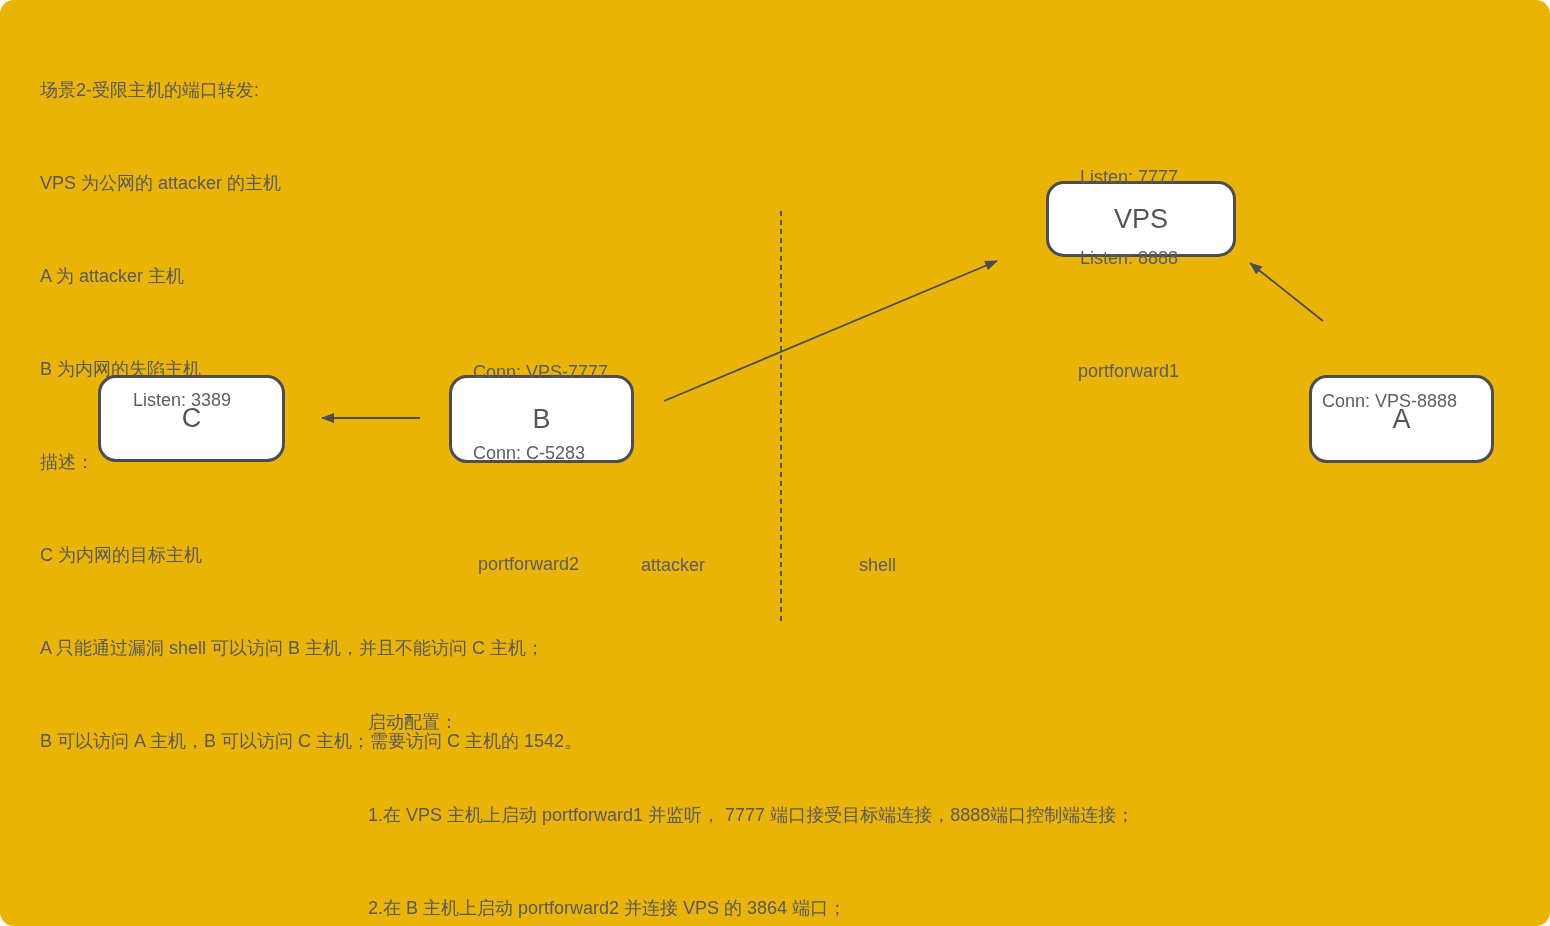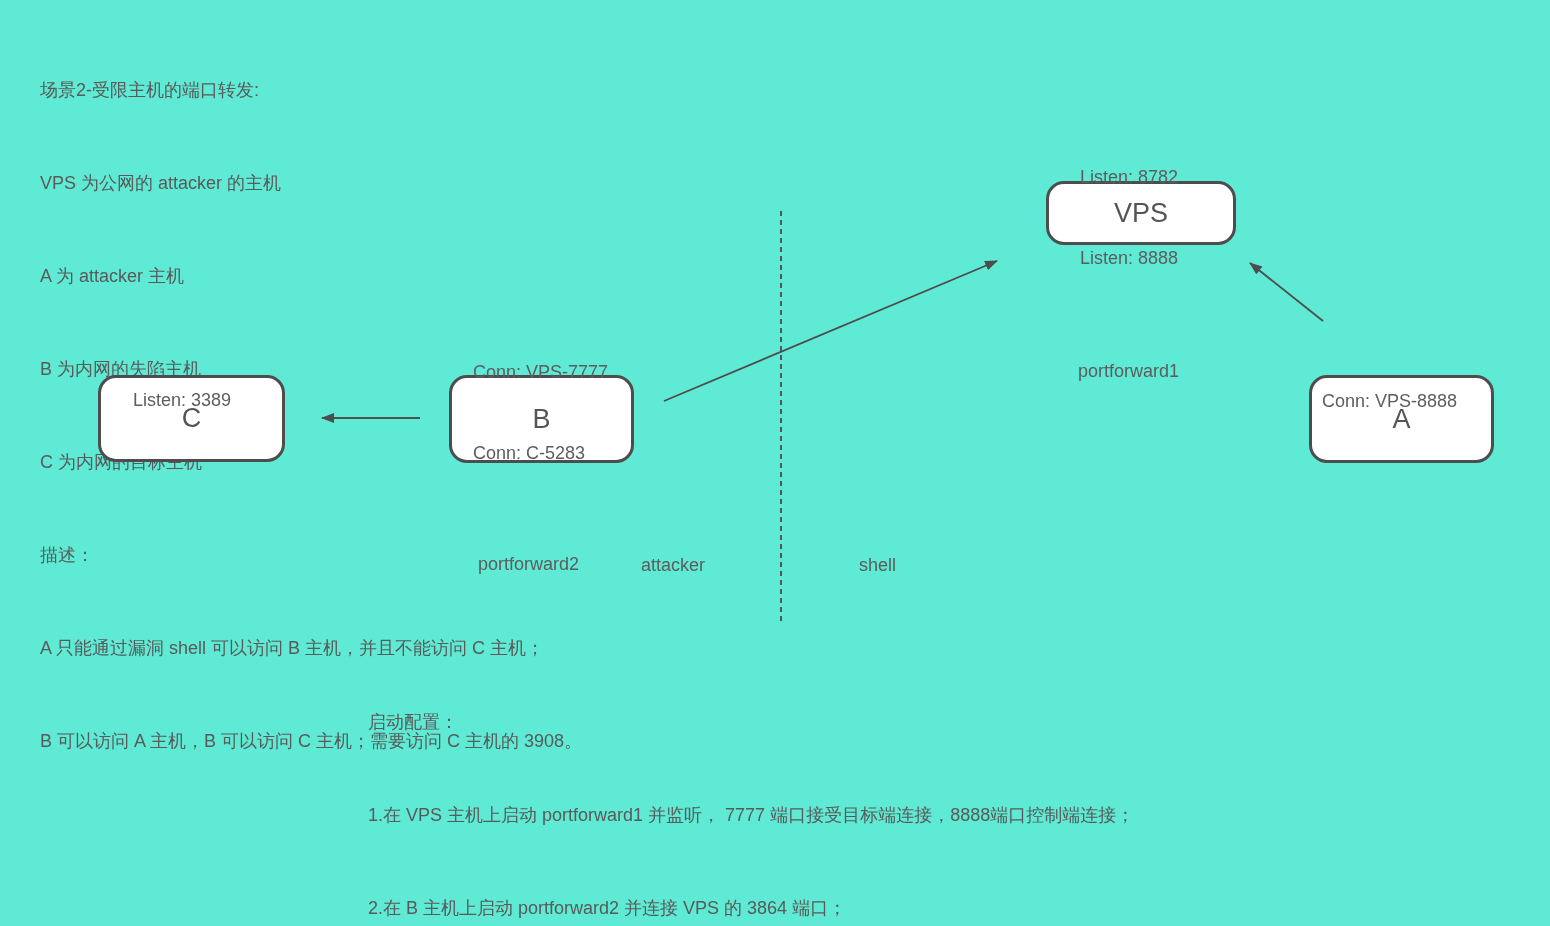--- a/index.html
+++ b/index.html
@@ -1,44 +1,45 @@
 <!DOCTYPE html>
 <html><head>
 <meta charset="utf-8">
 <style>
   html, body { margin: 0; padding: 0; background: #ffffff; }
   .canvas {
     position: relative;
     width: 1550px;
     height: 926px;
-    background: #5eead4;
+    background: #eab308;
     overflow: hidden;
     font-family: "Liberation Sans", "DejaVu Sans", sans-serif;
     color: #5a5a5a;
+    border-radius: 14px;
   }
   .textblock { position: absolute; font-size: 18px; line-height: 31px; color: #5a5a5a; white-space: pre; }
   .textblock div { height: 31px; }
   #top-text { left: 40px; top: 13px; }
   #bottom-text { left: 368px; top: 645px; }
 
   .node {
     position: absolute;
     border: 3px solid #4d4d4d;
     border-radius: 18px;
     background: #ffffff;
     display: flex;
     align-items: center;
     justify-content: center;
     font-size: 27px;
     color: #555555;
     box-sizing: border-box;
   }
   #node-c   { left: 98px;   top: 375px; width: 187px; height: 87px; }
   #node-b   { left: 449px;  top: 375px; width: 185px; height: 88px; }
-  #node-vps { left: 1046px; top: 181px; width: 190px; height: 64px; }
+  #node-vps { left: 1046px; top: 181px; width: 190px; height: 76px; }
   #node-a   { left: 1309px; top: 375px; width: 185px; height: 88px; }
 
   .label { position: absolute; font-size: 18px; line-height: 27px; color: #5d5d5d; white-space: pre; }
   #label-listen-3389   { left: 133px;  top: 333px; }
   #label-b-conns       { left: 473px;  top: 305px; }
   #label-portforward2  { left: 478px;  top: 497px; }
   #label-vps-listens   { left: 1080px; top: 110px; }
   #label-portforward1  { left: 1078px; top: 304px; }
   #label-a-conn        { left: 1322px; top: 334px; }
   #label-private       { left: 641px;  top: 552px; }
@@ -63,24 +64,24 @@
 </head>
 <body>
 
 <div class="canvas">
 
   <div id="top-text" class="textblock">
     <div>场景2-受限主机的端口转发:</div>
     <div>VPS 为公网的 attacker 的主机</div>
     <div>A 为 attacker 主机</div>
     <div>B 为内网的失陷主机</div>
+    <div>描述：</div>
     <div>C 为内网的目标主机</div>
-    <div>描述：</div>
     <div>A 只能通过漏洞 shell 可以访问 B 主机，并且不能访问 C 主机；</div>
-    <div>B 可以访问 A 主机，B 可以访问 C 主机；需要访问 C 主机的 3908。</div>
+    <div>B 可以访问 A 主机，B 可以访问 C 主机；需要访问 C 主机的 1542。</div>
   </div>
 
   <svg class="arrows">
     <defs>
       <marker id="arrowhead" markerUnits="userSpaceOnUse" markerWidth="14" markerHeight="12" refX="12" refY="5" orient="auto">
         <path d="M0,0 L13,5 L0,10 Z" fill="#4d4d4d"></path>
       </marker>
     </defs>
     <line x1="420" y1="418" x2="322" y2="418" marker-end="url(#arrowhead)"></line>
     <line x1="664" y1="401" x2="997" y2="261" marker-end="url(#arrowhead)"></line>
@@ -109,21 +110,21 @@
   <div id="label-b-conns" class="label">
     <div>Conn: VPS-7777</div>
     <div>Conn: C-5283</div>
   </div>
 
   <div id="label-portforward2" class="label">
     <div>portforward2</div>
   </div>
 
   <div id="label-vps-listens" class="label">
-    <div>Listen: 8782</div>
+    <div>Listen: 7777</div>
     <div>Listen: 8888</div>
   </div>
 
   <div id="label-portforward1" class="label">
     <div>portforward1</div>
   </div>
 
   <div id="label-a-conn" class="label">
     <div>Conn: VPS-8888</div>
   </div>

